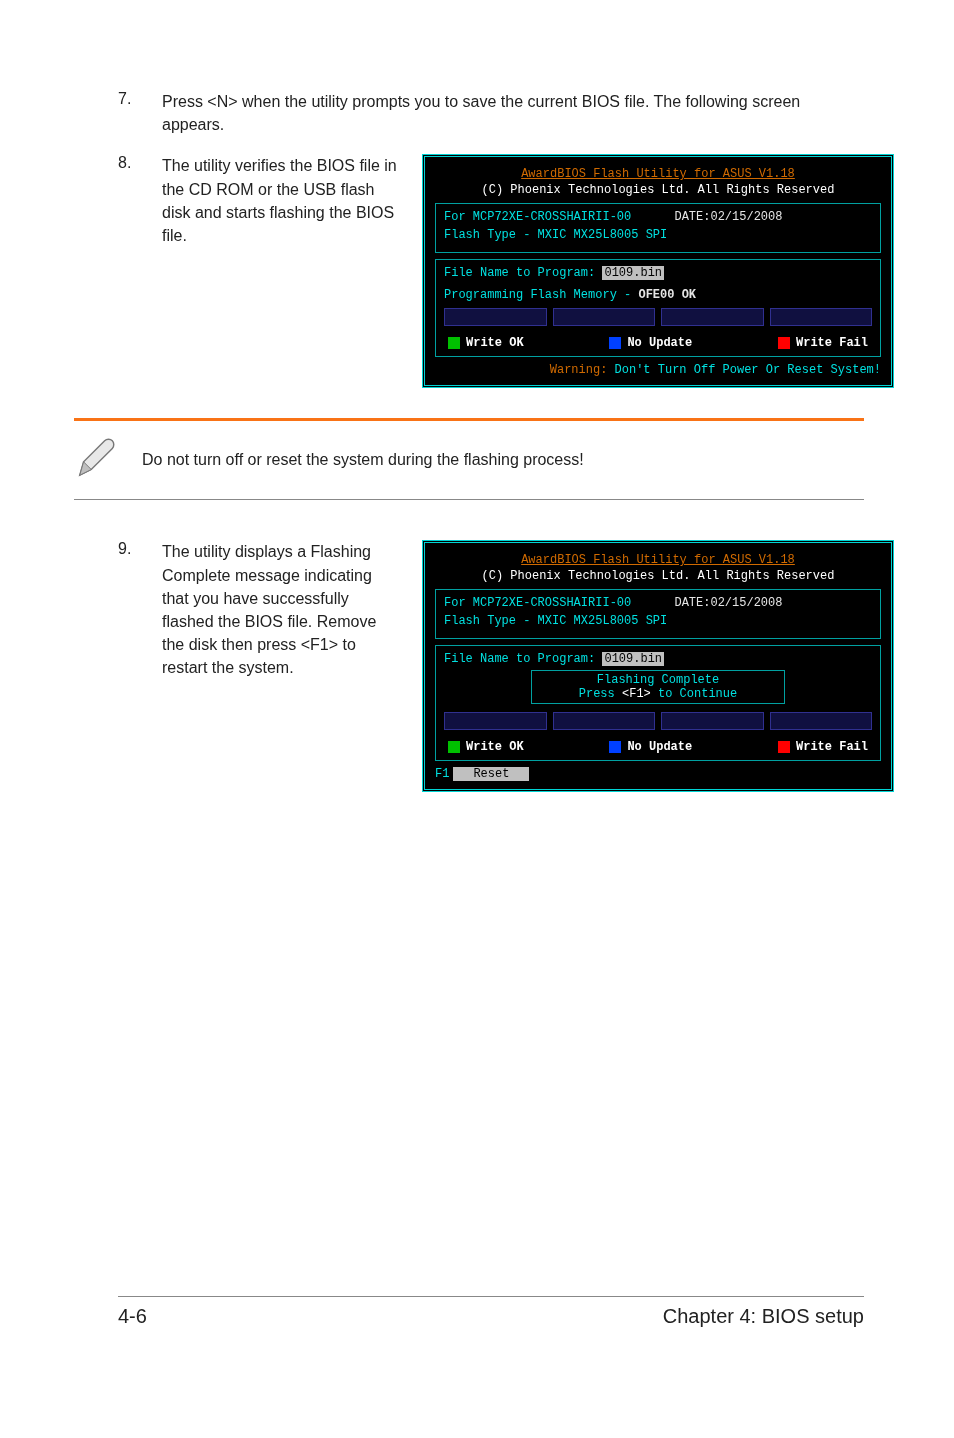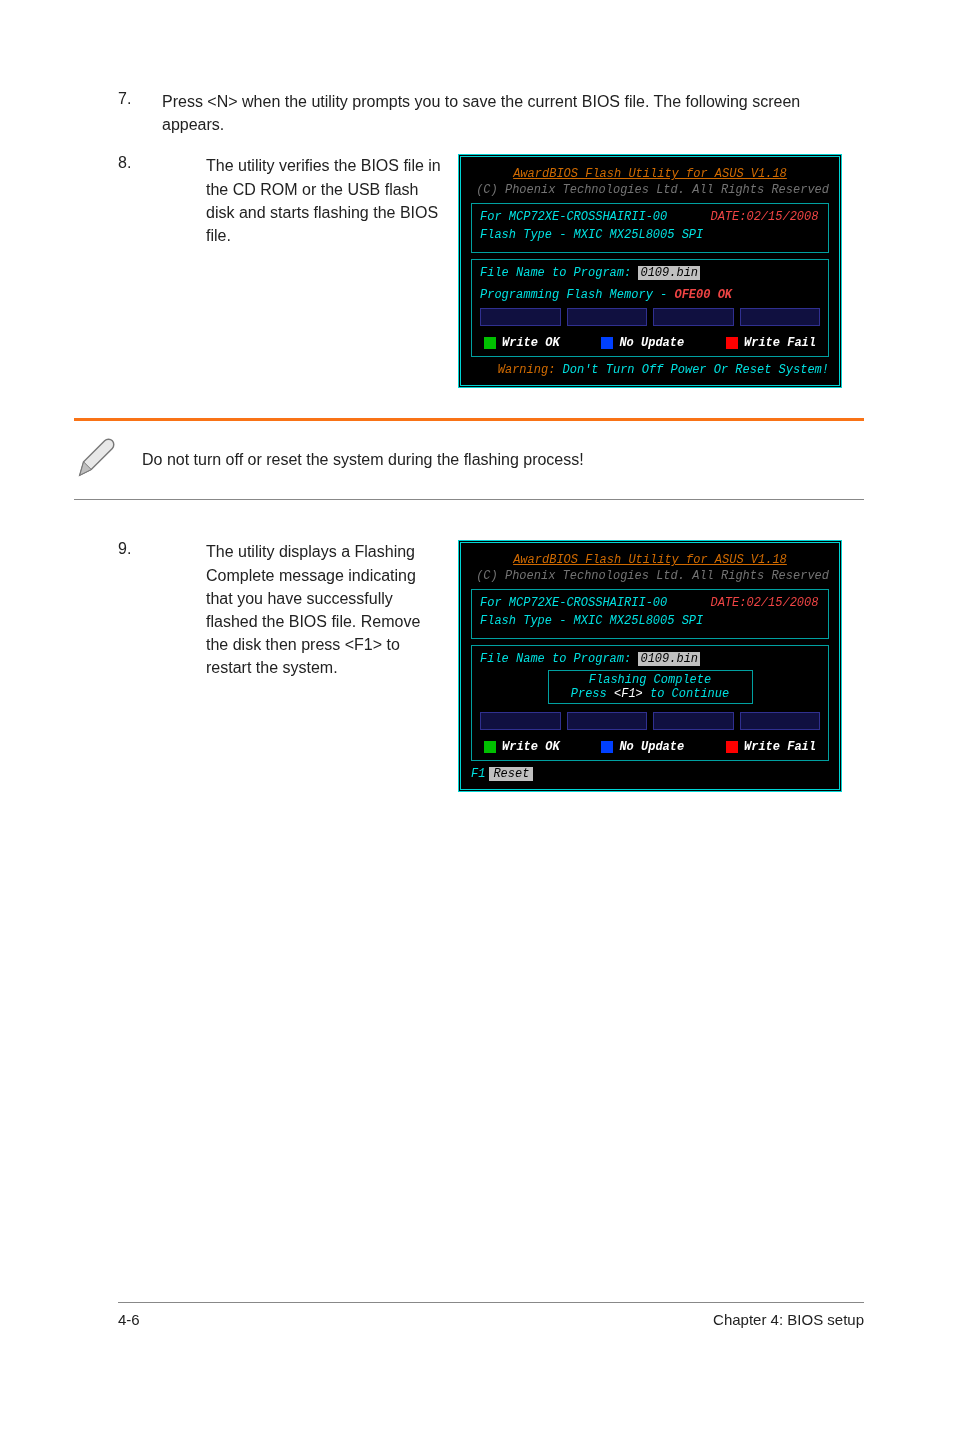--- a/index.html
+++ b/index.html
@@ -31,62 +31,60 @@
     width: 44px;
     flex: 0 0 44px;
     font-size: 16px;
   }
   ol.steps > li > .body {
     flex: 1;
   }
   .step-row {
     display: flex;
     align-items: flex-start;
-    gap: 12px;
-    margin-left: 44px;
+    gap: 20px;
   }
   .step-text {
     flex: 0 0 240px;
     line-height: 1.45;
   }
   .step-text-wide {
     line-height: 1.45;
   }
   .terminal {
     background: #000;
     border: 3px double #00d4d4;
     padding: 10px 10px 8px 10px;
     font-family: "Courier New", monospace;
     font-size: 12px;
     color: #fff;
-    width: 384px;
+    width: 472px;
     box-sizing: border-box;
-    font-style: italic;
   }
   .term-title {
     text-align: center;
     color: #d06a00;
     margin-bottom: 2px;
     text-decoration: underline;
   }
   .term-sub {
-    text-align: right;
-    color: #737373;
+    text-align: center;
+    color: #ffffff;
     margin-bottom: 6px;
   }
   .term-box {
     border: 1px solid #00a0a0;
     padding: 6px 8px;
     margin-bottom: 6px;
   }
   .term-line {
     color: #00e0e0;
     margin-bottom: 4px;
   }
-  .term-line .white { color: #ef4444; }
+  .term-line .white { color: #e5e5e5; }
   .term-val-box {
     background: #c0c0c0;
     color: #000;
     padding: 0 2px;
     display: inline-block;
     text-align: right;
   }
   .progress-bars {
     display: flex;
     gap: 6px;
@@ -138,21 +136,21 @@
   .term-f1 {
     margin-top: 6px;
     color: #00e0e0;
     display: flex;
     align-items: flex-start;
     gap: 4px;
   }
   .term-f1 .btn {
     background: #c0c0c0;
     color: #000;
-    padding: 0 4px;
+    padding: 0 20px;
   }
   .note-row {
     display: flex;
     align-items: center;
     gap: 22px;
     border-top: 3px solid #f97316;
     border-bottom: 1px solid #888;
     padding: 14px 0;
     margin: 30px 0 40px -44px;
   }
@@ -160,21 +158,21 @@
     width: 46px;
     height: 46px;
   }
   .footer {
     position: absolute;
     bottom: 52px;
     left: 118px;
     right: 90px;
     border-top: 1px solid #888;
     padding-top: 8px;
-    font-size: 15px;
+    font-size: 20px;
     display: flex;
     justify-content: space-between;
   }
 </style>
 </head>
 <body>
 
 <div class="page">
 
   <ol class="steps">

